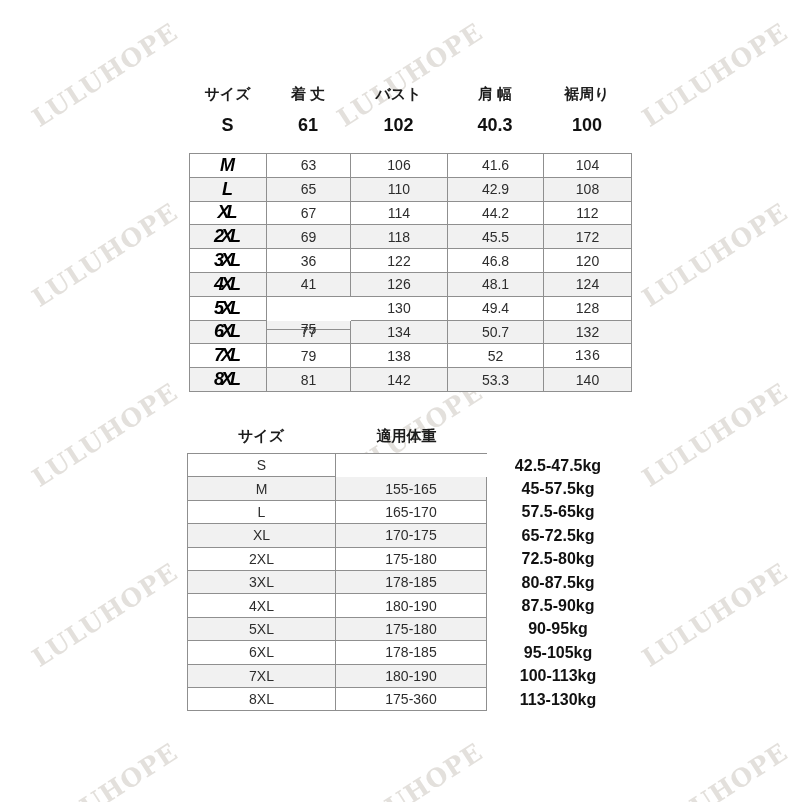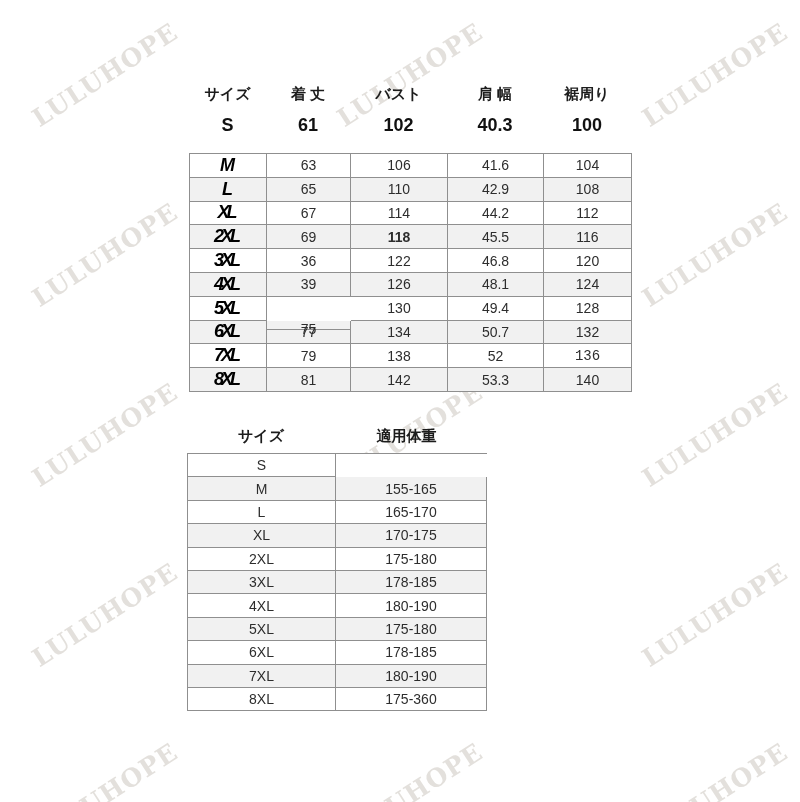--- a/index.html
+++ b/index.html
@@ -135,34 +135,34 @@
       <div class="grow">
         <div class="gcell size-label" style="width: 77px;">XL</div>
         <div class="gcell" style="width: 84px;">67</div>
         <div class="gcell" style="width: 97px;">114</div>
         <div class="gcell" style="width: 96px;">44.2</div>
         <div class="gcell" style="width: 88px;">112</div>
       </div>
       <div class="grow alt">
         <div class="gcell size-label" style="width: 77px;">2XL</div>
         <div class="gcell" style="width: 84px;">69</div>
-        <div class="gcell" style="width: 97px; font-weight: bold;">118</div>
+        <div class="gcell" style="width: 97px;">118</div>
         <div class="gcell" style="width: 96px;">45.5</div>
-        <div class="gcell" style="width: 88px;">116</div>
+        <div class="gcell" style="width: 88px;">172</div>
       </div>
       <div class="grow">
         <div class="gcell size-label" style="width: 77px;">3XL</div>
         <div class="gcell" style="width: 84px;">36</div>
         <div class="gcell" style="width: 97px;">122</div>
         <div class="gcell" style="width: 96px;">46.8</div>
         <div class="gcell" style="width: 88px;">120</div>
       </div>
       <div class="grow alt">
         <div class="gcell size-label" style="width: 77px;">4XL</div>
-        <div class="gcell" style="width: 84px;">39</div>
+        <div class="gcell" style="width: 84px;">41</div>
         <div class="gcell" style="width: 97px;">126</div>
         <div class="gcell" style="width: 96px;">48.1</div>
         <div class="gcell" style="width: 88px;">124</div>
       </div>
       <div class="grow">
         <div class="gcell size-label" style="width: 77px;">5XL</div>
         <div class="gcell" style="width: 84px; margin-top: 32px;">75</div>
         <div class="gcell" style="width: 97px;">130</div>
         <div class="gcell" style="width: 96px;">49.4</div>
         <div class="gcell" style="width: 88px;">128</div>
@@ -235,14 +235,27 @@
         </div>
         <div class="g2row alt">
           <div class="g2cell" style="width: 148px;">7XL</div>
           <div class="g2cell" style="width: 151px;">180-190</div>
         </div>
         <div class="g2row">
           <div class="g2cell" style="width: 148px;">8XL</div>
           <div class="g2cell" style="width: 151px;">175-360</div>
         </div>
       </div>
+    <div class="weights" id="t2-weights">
+        <div class="wcell" style="width: 142px;">42.5-47.5kg</div>
+        <div class="wcell" style="width: 142px;">45-57.5kg</div>
+        <div class="wcell" style="width: 142px;">57.5-65kg</div>
+        <div class="wcell" style="width: 142px;">65-72.5kg</div>
+        <div class="wcell" style="width: 142px;">72.5-80kg</div>
+        <div class="wcell" style="width: 142px;">80-87.5kg</div>
+        <div class="wcell" style="width: 142px;">87.5-90kg</div>
+        <div class="wcell" style="width: 142px;">90-95kg</div>
+        <div class="wcell" style="width: 142px;">95-105kg</div>
+        <div class="wcell" style="width: 142px;">100-113kg</div>
+        <div class="wcell" style="width: 142px;">113-130kg</div>
+      </div>
   </div>
 </section>
 
 </body></html>

